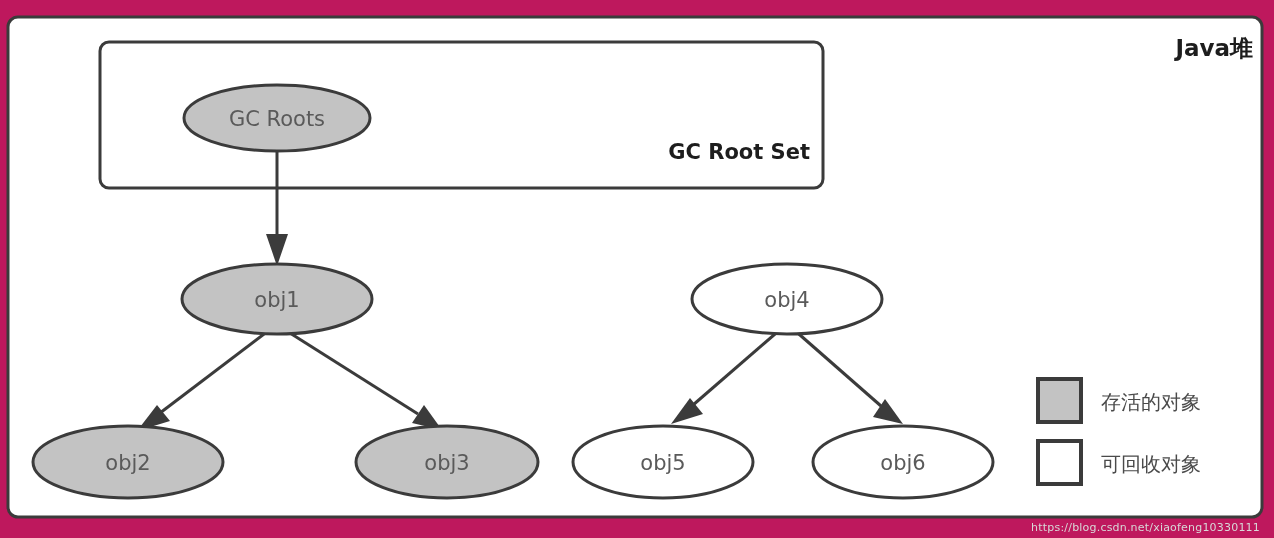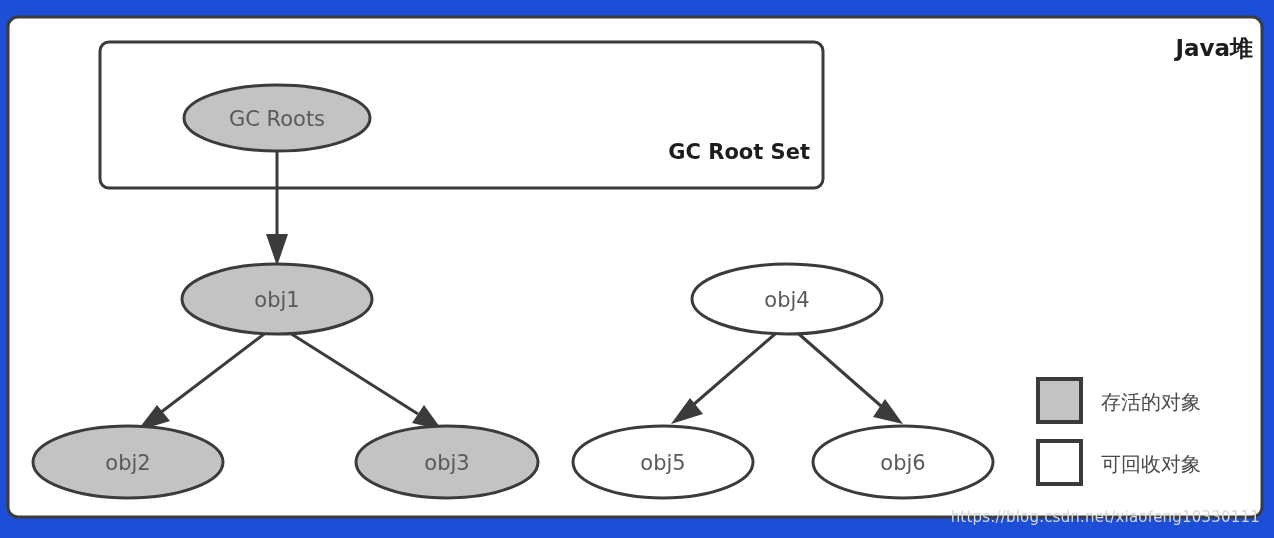--- a/index.html
+++ b/index.html
@@ -7,21 +7,21 @@
     padding: 0;
     background: #ffffff;
   }
   body {
     font-family: "DejaVu Sans", "Liberation Sans", sans-serif;
   }
   #canvas {
     position: relative;
     width: 1274px;
     height: 538px;
-    background: #1d4ed8;
+    background: #be185d;
     overflow: hidden;
   }
   #diagram-svg {
     position: absolute;
     left: 0;
     top: 0;
     width: 1274px;
     height: 538px;
   }
   .box-outline {
@@ -81,23 +81,23 @@
   }
   .legend-text {
     font-family: "DejaVu Sans", "Liberation Sans", sans-serif;
     font-size: 20px;
     fill: #4a4a4a;
     dominant-baseline: central;
   }
   .watermark {
     position: absolute;
     right: 14px;
-    bottom: 12px;
+    bottom: 4px;
     font-family: "DejaVu Sans", "Liberation Sans", sans-serif;
-    font-size: 15px;
+    font-size: 11px;
     color: #d8d8d8;
     letter-spacing: 0.2px;
     white-space: nowrap;
     user-select: none;
   }
 </style>
 </head>
 <body>
 
 <div id="canvas">

